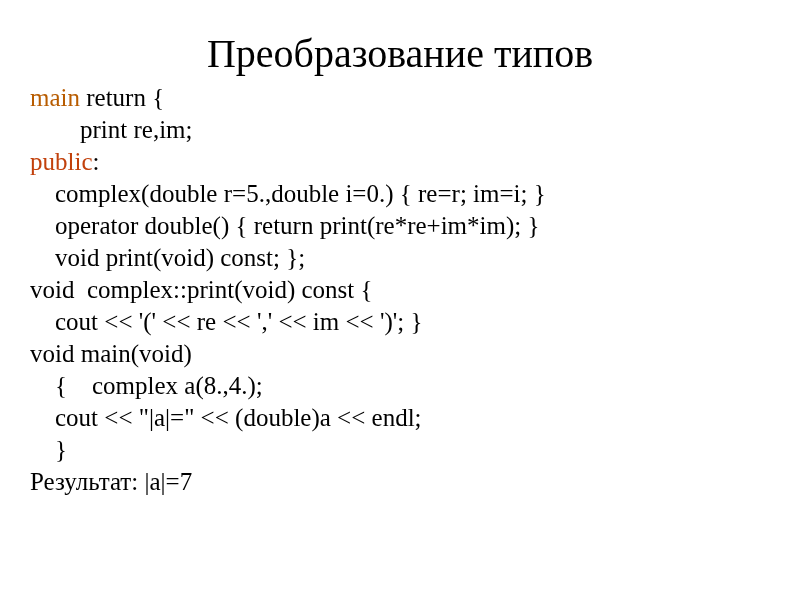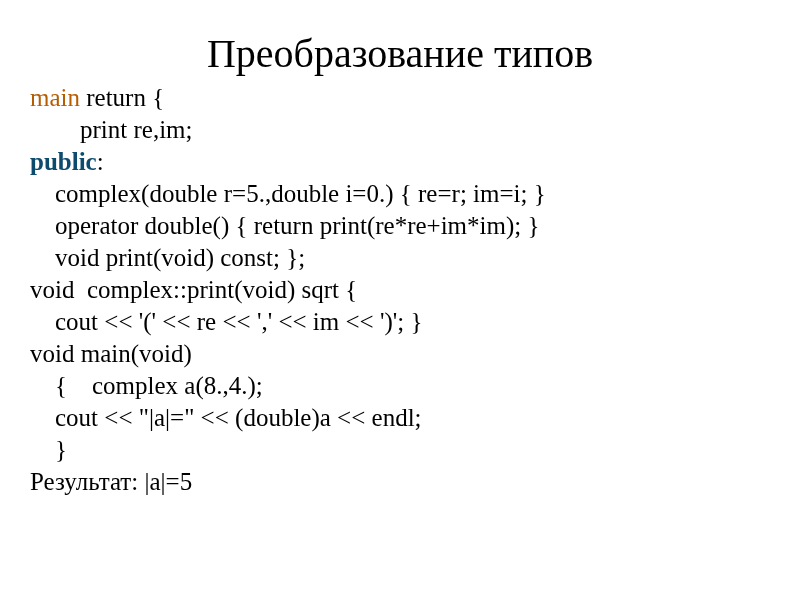--- a/index.html
+++ b/index.html
@@ -20,33 +20,33 @@
       font-size: 40px;
       font-weight: normal;
       margin: 10px 0 5px 0;
     }
     .code {
       font-size: 25px;
       line-height: 1.28;
       white-space: pre;
     }
     .kw-orange { color: #b85c00; }
-    .kw-blue { color: #0c4a6e; font-weight: bold; }
+    .kw-blue { color: #c2410c; }
   </style>
 </head>
 <body>
 
 <div class="slide">
   <div class="title">Преобразование типов</div>
   <div class="code"><span class="kw-orange">main</span><span> return {</span>
 <span>        print re,im;</span>
 <span class="kw-blue">public</span><span>:</span>
 <span>    complex(double r=5.,double i=0.) { re=r; im=i; }</span>
 <span>    operator double() { return print(re*re+im*im); }</span>
 <span>    void print(void) const; };</span>
-<span>void  complex::print(void) sqrt {</span>
+<span>void  complex::print(void) const {</span>
 <span>    cout &lt;&lt; '(' &lt;&lt; re &lt;&lt; ',' &lt;&lt; im &lt;&lt; ')'; }</span>
 <span>void main(void)</span>
 <span>    {    complex a(8.,4.);</span>
 <span>    cout &lt;&lt; "|a|=" &lt;&lt; (double)a &lt;&lt; endl;</span>
 <span>    }</span>
-<span>Результат: |a|=5</span></div>
+<span>Результат: |a|=7</span></div>
 </div>
 
 </body></html>

